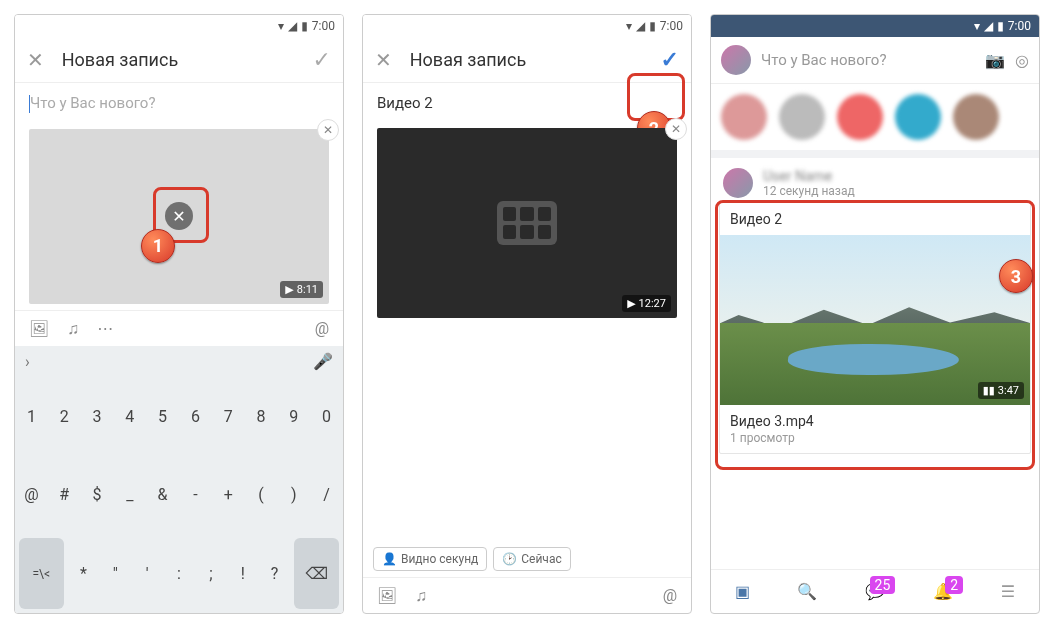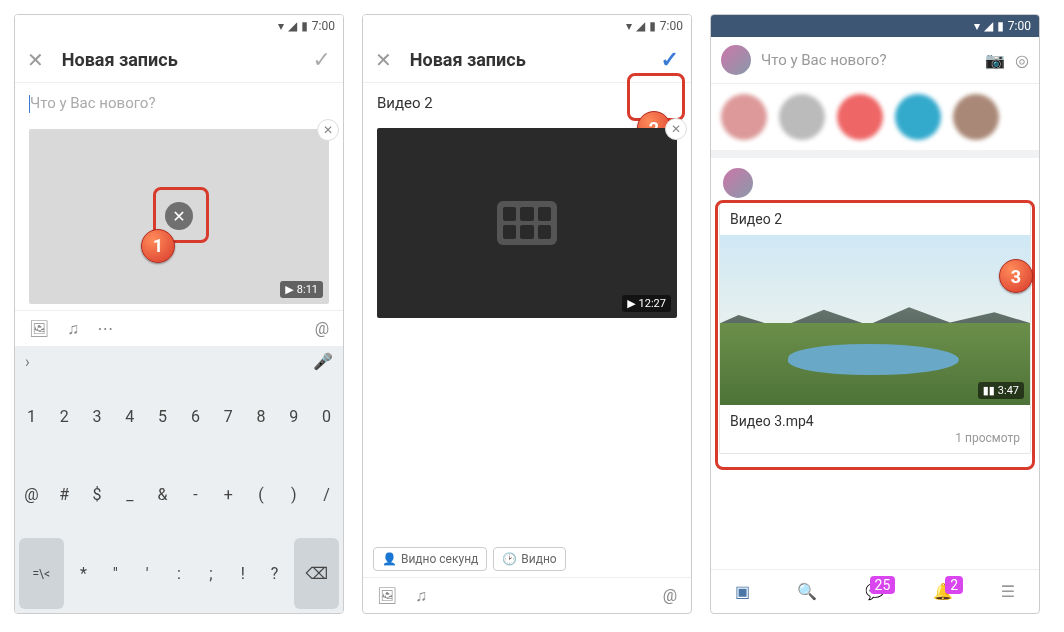--- a/index.html
+++ b/index.html
@@ -2,21 +2,21 @@
 <html><head>
 <meta charset="utf-8">
 <style>
   * { box-sizing: border-box; margin: 0; padding: 0; font-family: -apple-system, Roboto, Arial, sans-serif; }
   body { background: #fff; width: 1064px; height: 632px; overflow: hidden; position: relative; }
   .shots { display: flex; gap: 18px; padding: 14px; }
   .phone { width: 330px; height: 600px; border: 1px solid #ccc; border-radius: 4px; background: #fff; display: flex; flex-direction: column; overflow: hidden; position: relative; }
   .statusbar { height: 22px; background: #fff; display: flex; justify-content: flex-end; align-items: center; gap: 4px; padding: 0 8px; font-size: 12px; color: #555; }
   .statusbar.dark { background: #3d5674; color: #fff; }
   .appbar { height: 46px; display: flex; align-items: center; padding: 0 12px; border-bottom: 1px solid #eee; gap: 18px; }
-  .appbar .title { font-size: 18px; color: #333; flex: 1; font-weight: bold; }
+  .appbar .title { font-size: 18px; color: #333; flex: 1; }
   .icon { display:inline-flex; align-items:center; justify-content:center; }
   .close-x { font-size: 20px; color: #999; }
   .check { font-size: 22px; color: #aaa; }
   .check.blue { color: #3a7bd5; font-weight: bold; }
   .input-row { padding: 10px 14px; }
   .input-placeholder { color: #aaa; font-size: 15px; position: relative; }
   .caret { border-left: 1.5px solid #3a7bd5; height: 18px; display:inline-block; vertical-align: middle; }
   .thumb-area { margin: 6px 14px; background: #d9d9d9; border-radius: 2px; height: 175px; position: relative; }
   .thumb-area.dark { background: #2a2a2a; height: 190px; }
   .film { width:60px; height:44px; background:#555; border-radius:6px; position:absolute; top:50%; left:50%; transform:translate(-50%,-50%); display:grid; grid-template-columns:repeat(3,1fr); grid-template-rows:repeat(2,1fr); gap:4px; padding:6px; }
@@ -52,21 +52,21 @@
   .ph-time { font-size:12px; color:#999; }
   .card { margin:0 8px; border:1px solid #e5e5e5; border-radius:2px; overflow:hidden; }
   .card-title { padding:8px 10px; font-size:14px; color:#333; }
   .landscape { height:170px; position:relative; overflow:hidden; }
   .sky { position:absolute; inset:0; height:55%; background:linear-gradient(#cfe8f5,#e8f0ee); }
   .mtn { position:absolute; top:38%; left:-5%; right:-5%; height:30%; background:linear-gradient(#6b7a72,#4a5a55); clip-path:polygon(0 60%,10% 30%,22% 55%,35% 20%,48% 50%,60% 15%,72% 45%,85% 25%,100% 55%,100% 100%,0 100%); }
   .grass { position:absolute; bottom:0; left:0; right:0; height:48%; background:linear-gradient(#6b8f4a,#4e7338); }
   .water { position:absolute; bottom:18%; left:22%; width:55%; height:18%; background:#6aa8c7; border-radius:45% 55% 50% 50%; transform:skewX(-8deg); }
   .card-foot { padding:8px 10px; }
   .card-foot .fn { font-size:14px; color:#333; }
-  .card-foot .vw { font-size:12px; color:#999; margin-top:2px;text-align:right; }
+  .card-foot .vw { font-size:12px; color:#999; margin-top:2px; }
   .tabbar { margin-top:auto; height:44px; border-top:1px solid #eee; display:flex; align-items:center; justify-content:space-around; color:#999; position:relative; }
   .tabbar .act { color:#4a76a8; }
   .notif { position:relative; }
   .notif .cnt { position:absolute; top:-6px; right:-10px; background:#d946ef; color:#fff; font-size:14px; border-radius:4px; padding:1px 5px; }
 </style>
 </head>
 <body>
 
 <div class="shots">
 
@@ -179,21 +179,21 @@
       <div class="dur">▶ <span>12:27</span></div>
     </div>
     <div style="flex:1"></div>
     <div class="chips">
       <div class="chip">
           <span>👤</span>
           <span>Видно секунд</span>
         </div>
       <div class="chip">
           <span>🕑</span>
-          <span>Видно</span>
+          <span>Сейчас</span>
         </div>
     </div>
     <div class="attach-row">
       <span>🖼</span>
       <span>♫</span>
       <span class="spacer"></span>
       <span>@</span>
     </div>
   </div>
 
@@ -213,20 +213,24 @@
     <div class="stories">
       <div class="story s1"></div>
       <div class="story s2"></div>
       <div class="story s3"></div>
       <div class="story s4"></div>
       <div class="story s5"></div>
     </div>
     <div class="sep"></div>
     <div class="post-head">
       <div class="avatar"></div>
+      <div>
+        <div class="ph-name">User Name</div>
+        <div class="ph-time">12 секунд назад</div>
+      </div>
     </div>
     <div class="badge" style="top:244px;right:6px;z-index:5">
         <span>3</span>
       </div>
     <div style="position:relative">
       <div class="outline" style="top:-2px;left:4px;right:4px;height:270px;"></div>
       <div class="card">
         <div class="card-title">Видео 2</div>
         <div class="landscape">
           <div class="sky"></div>

